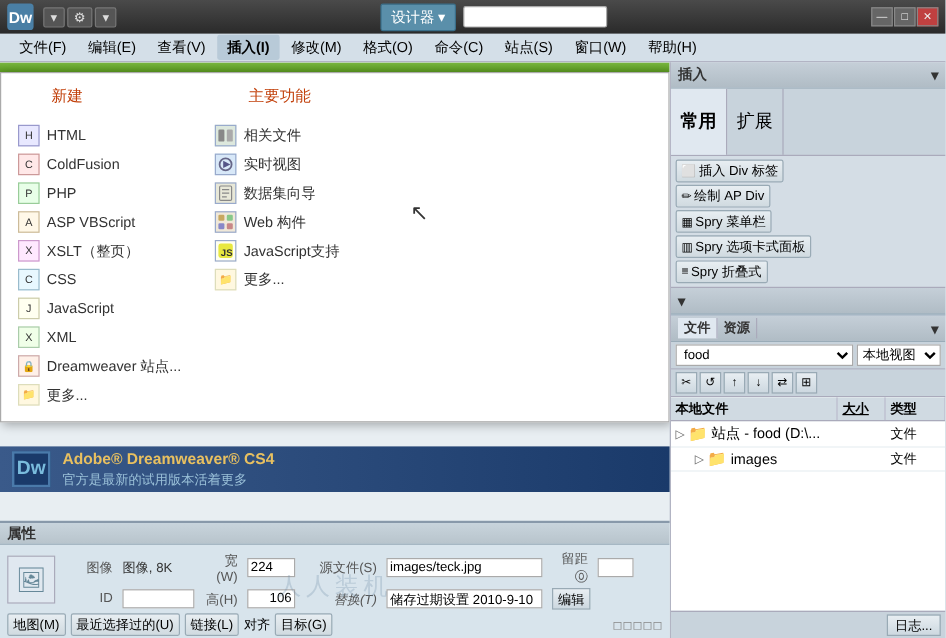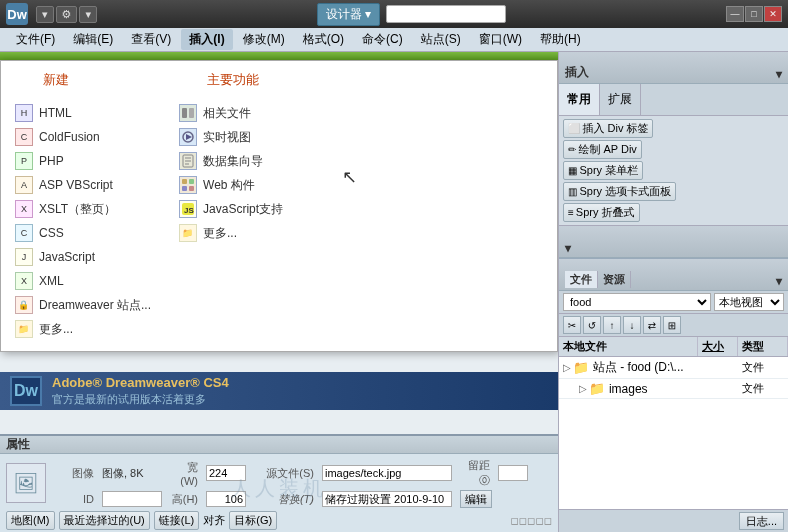--- a/index.html
+++ b/index.html
@@ -233,35 +233,35 @@
       border-left: 1px solid #aab;
       display: flex;
       flex-direction: column;
       overflow: hidden;
     }
     .panel-header {
       background: linear-gradient(to bottom, #c5cfd8, #b0bcc5);
       border-bottom: 1px solid #9aacb8;
       padding: 2px 6px;
       display: flex;
-      align-items: flex-end;
+      align-items: center;
       justify-content: space-between;
       font-size: 12px;
       font-weight: bold;
       color: #333;
-      height: 32px;
+      height: 22px;
     }
     .panel-tabs {
       display: flex;
       background: #c8d3dc;
       border-bottom: 1px solid #aab;
     }
     .panel-tab {
-      padding: 7px 8px;
-      font-size: 12px;
+      padding: 18px 8px;
+      font-size: 15px;
       cursor: pointer;
       border-right: 1px solid #aab;
     }
     .panel-tab.active {
       background: #e0e8f0;
       font-weight: bold;
     }
 
     
     #insert-panel {

